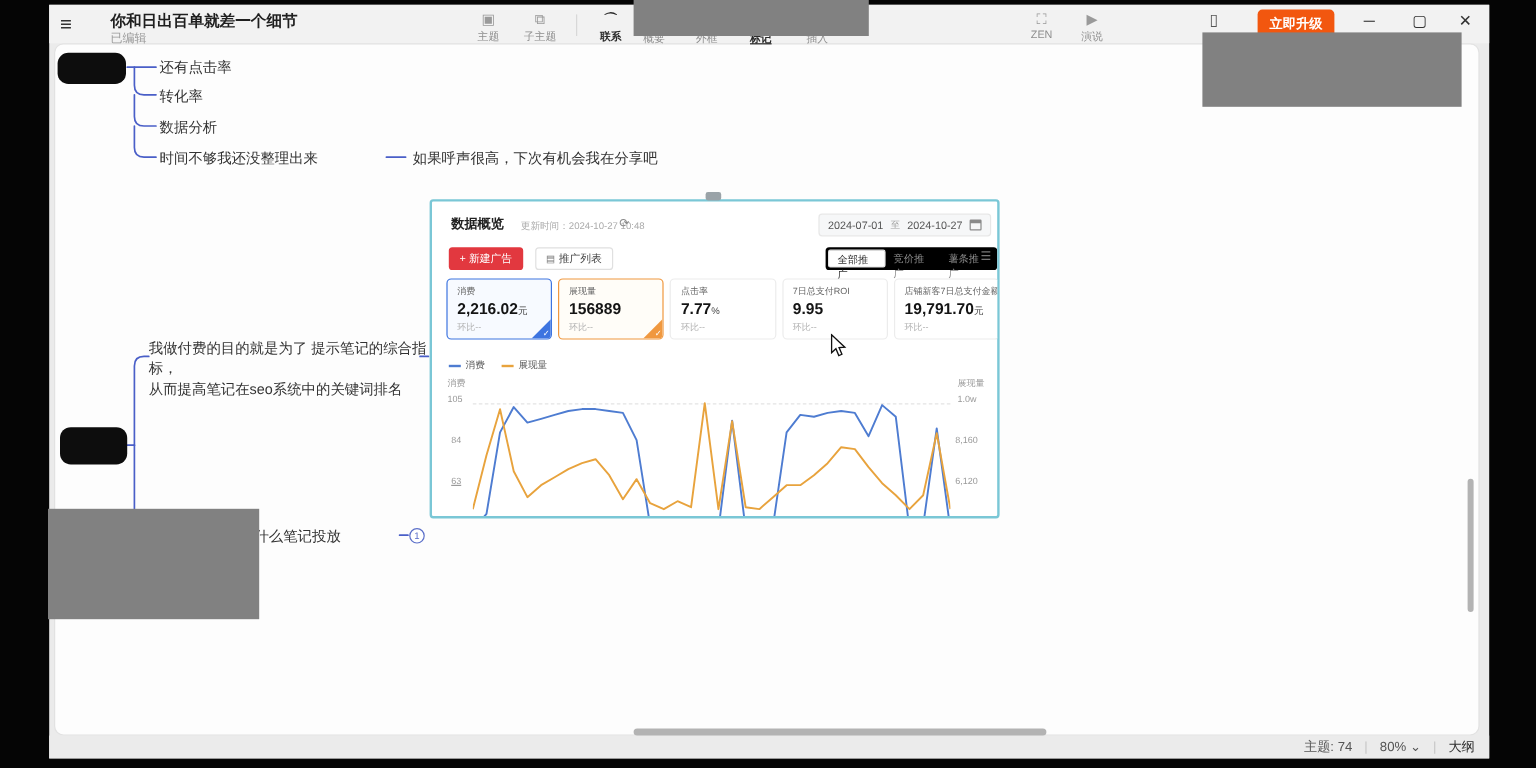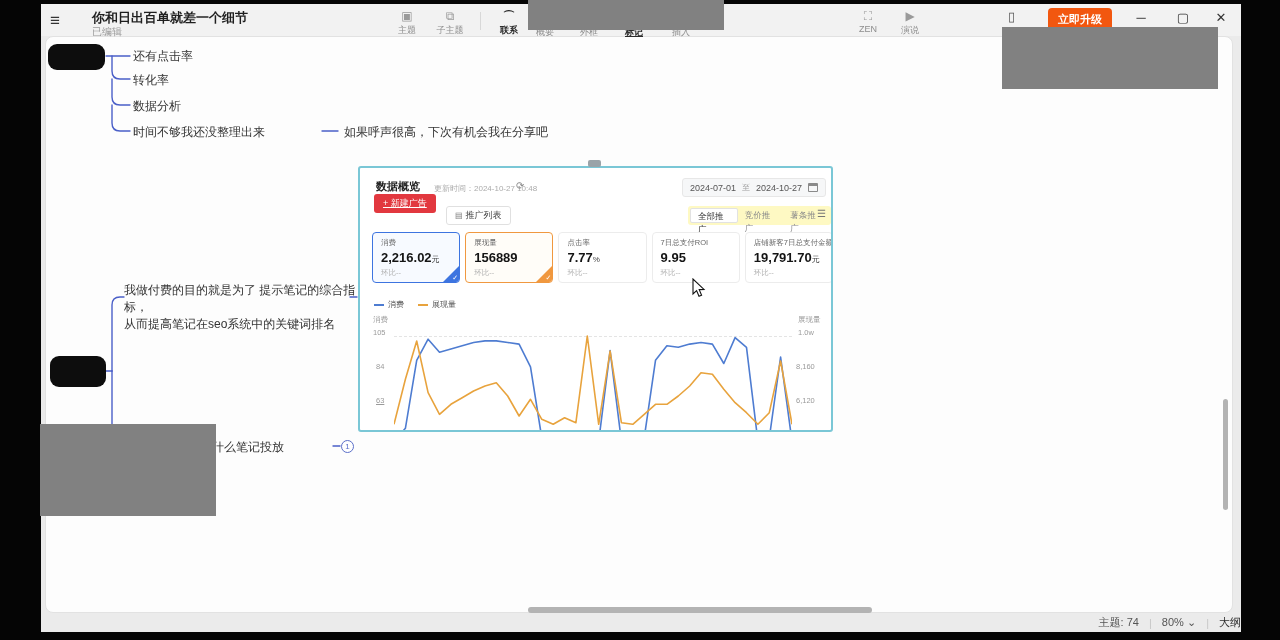--- a/index.html
+++ b/index.html
@@ -49,21 +49,21 @@
                border:1px solid #e7e7e7; border-radius:3px; height:19px; padding:0 7px;
                font-size:9px; color:#555; }
   .date-sep { color:#a0a0a0; font-size:8px; }
   .cal-icon { display:inline-block; width:10px; height:9px; border:1px solid #8a8a8a;
               border-top:3px solid #8a8a8a; border-radius:1px; }
   .btn-red { background:#e2383f; color:#fff; font-size:9px; border:none; border-radius:3px;
              height:19px; padding:0 9px; }
   .btn-ghost { background:#fff; color:#444; font-size:9px; border:1px solid #e0e0e0;
                border-radius:3px; height:19px; padding:0 8px; display:flex; align-items:center; gap:3px;}
   .btn-ghost .glyph { font-size:8px; color:#777; }
-  .tab-group { display:flex; background:#fef9c3; border-radius:3px; padding:2px; height:19px; }
+  .tab-group { display:flex; background:#000000; border-radius:3px; padding:2px; height:19px; }
   .tab { font-size:8.5px; color:#8b8b8b; padding:1px 7px; line-height:13px; border-radius:2px; }
   .tab.selected { background:#fff; color:#333; border:1px solid #e2e2e2; }
   .list-icon { font-size:10px; color:#777; }
 
   .cards { left:12px; top:64px; width:461px; display:flex; gap:5px; }
   .card { flex:1; border:1px solid #ececec; border-radius:4px; padding:5px 8px 4px;
           position:relative; overflow:hidden; background:#fff; min-height:50px;}
   .card .lbl { font-size:7.5px; color:#666; white-space:nowrap; }
   .card .val { font-size:13px; font-weight:bold; color:#141414; margin-top:2px; white-space:nowrap;}
   .card .unit { font-size:8px; font-weight:normal; color:#444; }
@@ -80,21 +80,21 @@
   .legend .dash { display:inline-block; width:10px; height:2px; margin-right:4px; vertical-align:middle;}
   .axis-lab { font-size:7.5px; color:#9a9a9a; }
   .tick { font-size:7.5px; color:#9a9a9a; }
   .gridline { left:34px; top:168px; width:398px; border-top:1px dashed #e4e4e4; }
 
   
   .hscroll { left:528px; top:607px; width:344px; height:6px; background:#b3b3b3; border-radius:3px; z-index:20;}
   .vscroll { left:1223px; top:399px; width:5px; height:111px; background:#b3b3b3; border-radius:3px; z-index:20;}
   #statusbar { left:41px; top:613px; width:1200px; height:19px; background:#ebebeb;
                display:flex; justify-content:flex-end; align-items:center; gap:10px;
-               padding-right:0; font-size:11px; color:#555; }
+               padding-right:12px; font-size:11px; color:#555; }
   .sb-div { color:#c6c6c6; }
   .sb-outline { color:#2e2e2e; }
 
   #cursor { left:692px; top:278px; z-index:60; }
 </style>
 </head>
 <body>
 
 <div id="app">
 
@@ -183,21 +183,21 @@
     <div class="abs d-updated" style="left:74px;top:15px;">更新时间：2024-10-27 10:48</div>
     <span class="abs d-refresh" style="left:156px;top:12px;">⟳</span>
 
     <div class="abs date-pill" style="left:322px;top:10px;">
       <span>2024-07-01</span>
       <span class="date-sep">至</span>
       <span>2024-10-27</span>
       <span class="cal-icon"></span>
     </div>
 
-    <button class="abs btn-red" style="left:14px;top:26px;text-decoration:underline;">+ 新建广告</button>
+    <button class="abs btn-red" style="left:14px;top:38px;">+ 新建广告</button>
     <div class="abs btn-ghost" style="left:86px;top:38px;">
       <span class="glyph">▤</span>
       <span>推广列表</span>
     </div>
     <div class="abs tab-group" style="left:328px;top:38px;">
       <span class="tab selected">全部推广</span>
       <span class="tab">竞价推广</span>
       <span class="tab">薯条推广</span>
     </div>
     <span class="abs list-icon" style="left:457px;top:40px;">☰</span>

